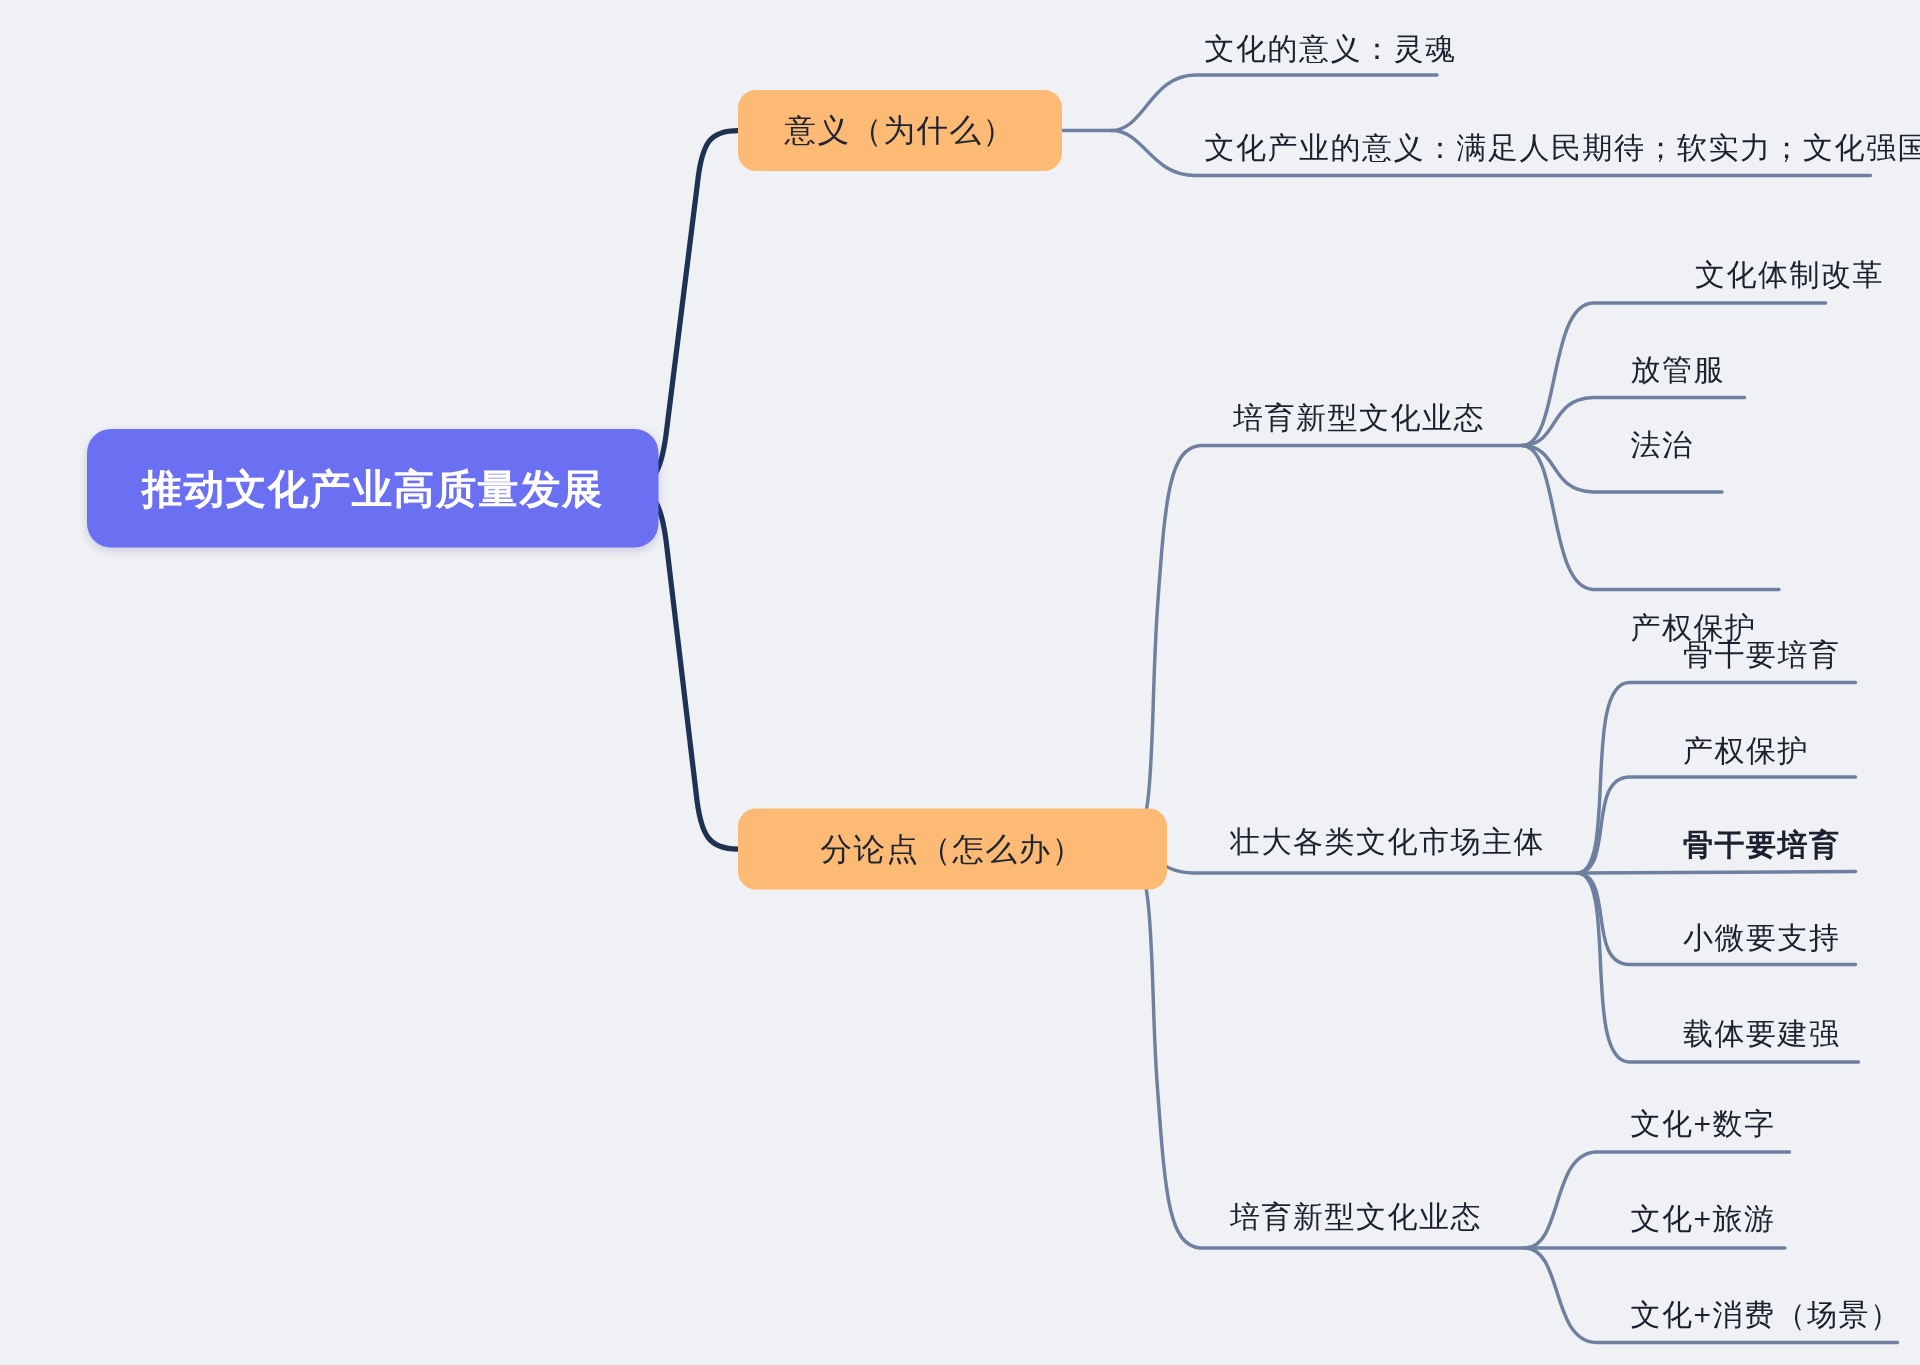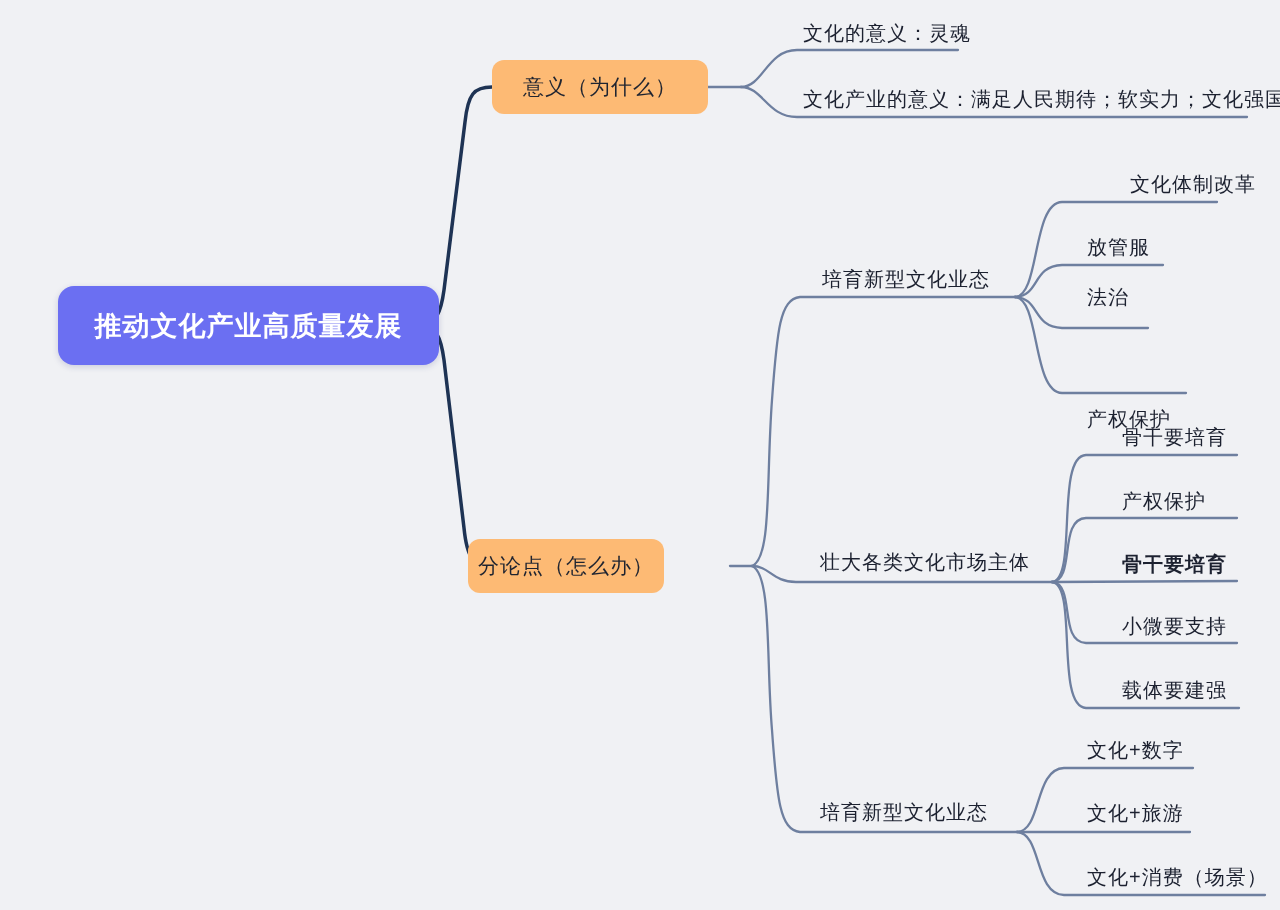--- a/index.html
+++ b/index.html
@@ -49,21 +49,21 @@
   }
   .branch-node {
     height: 54px;
     background: #fdba74;
     border-radius: 12px;
     color: #1f2430;
     font-size: 21px;
     letter-spacing: 1px;
   }
   .branch-why  { left: 492px; top: 60px;  width: 216px; }
-  .branch-how  { left: 468px; top: 539px; width: 196px; }
+  .branch-how  { left: 492px; top: 539px; width: 286px; }
   .leaf-label {
     position: absolute;
     color: #1c2130;
     font-size: 20px;
     letter-spacing: 1px;
     white-space: nowrap;
     line-height: 22px;
     cursor: pointer;
   }
 </style>

